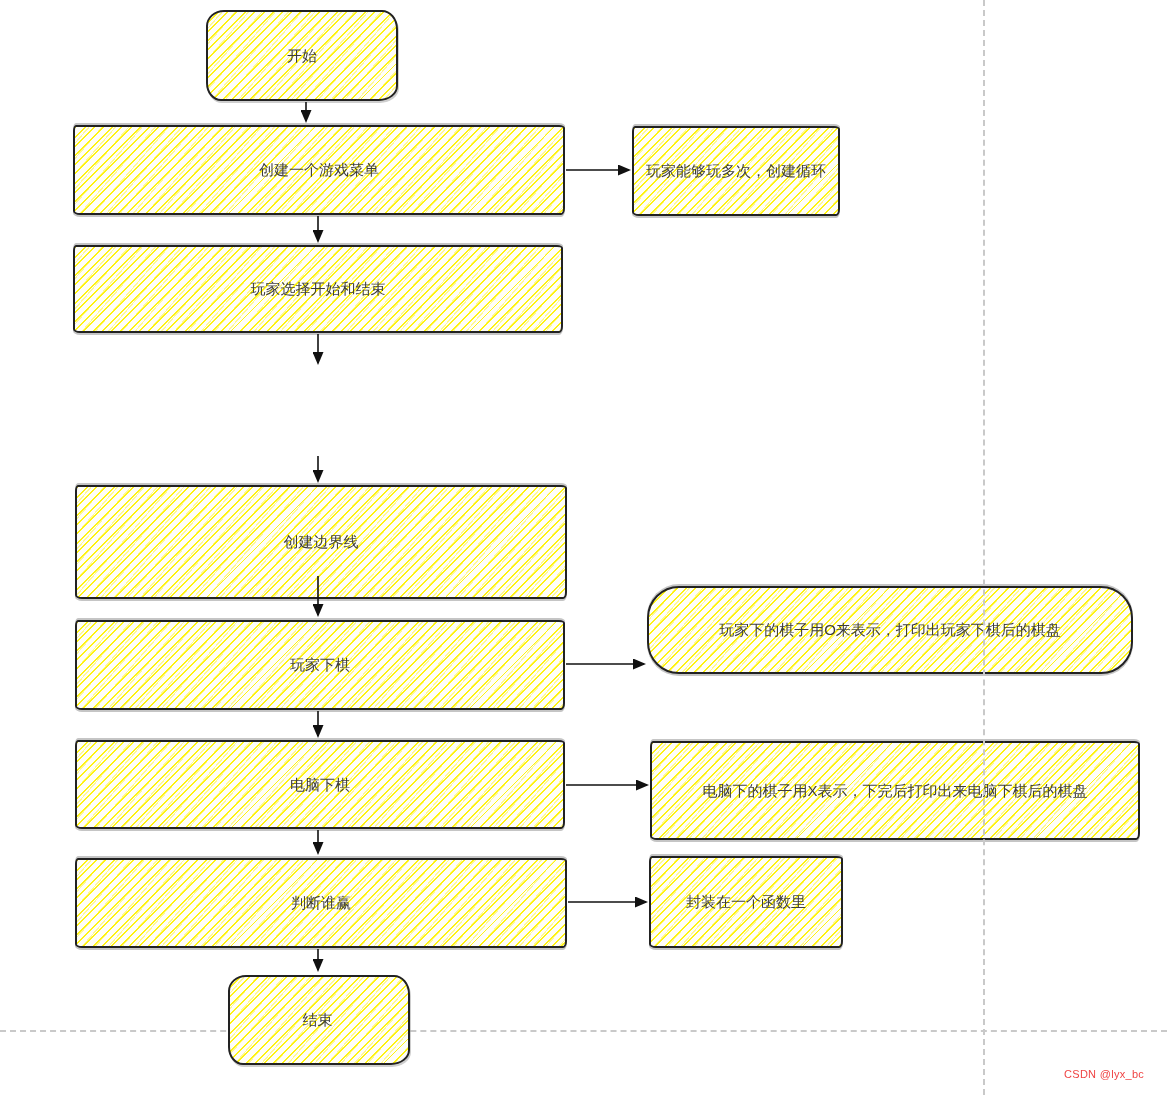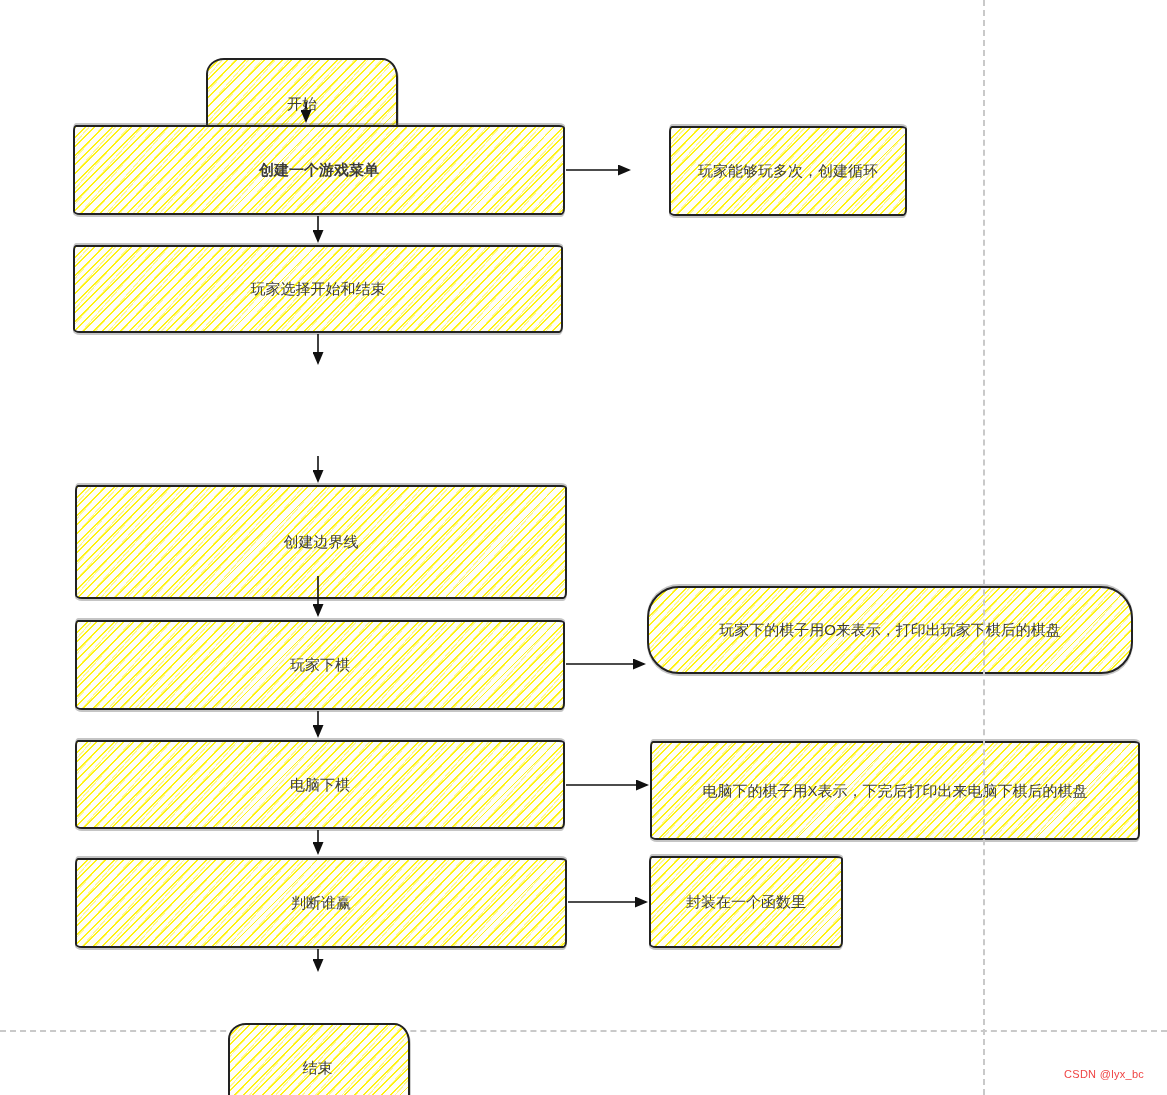--- a/index.html
+++ b/index.html
@@ -50,21 +50,20 @@
       repeating-linear-gradient(131deg,
         rgba(255,242,0,0.40) 0px, rgba(255,242,0,0.40) 1.2px,
         rgba(255,255,255,0) 1.2px, rgba(255,255,255,0) 10px);
     border: 2px solid #222222;
     border-radius: 3px 6px 4px 7px / 6px 3px 7px 4px;
     box-shadow: 0 -2px 0 rgba(90,90,90,0.35), 0 2px 0 rgba(90,90,90,0.35);
   }
   .node.terminal {
     border-radius: 18px 16px 19px 15px / 16px 19px 15px 18px;
     box-shadow: 1px 2px 0 rgba(60,60,60,0.25);
-    margin-top: 48px;
   }
 
   .arrows {
     position: absolute;
     left: 0; top: 0;
     z-index: 2;
     pointer-events: none;
   }
 
   .watermark {
@@ -103,25 +102,25 @@
       <line x1="318" y1="830" x2="318" y2="853" marker-end="url(#ah)"></line>
       <line x1="568" y1="902" x2="646" y2="902" marker-end="url(#ah)"></line>
       <line x1="318" y1="949" x2="318" y2="970" marker-end="url(#ah)"></line>
     </g>
   </svg>
 
   <div class="node terminal" style="left:206px; top:10px; width:192px; height:91px;">
     <span>开始</span>
   </div>
 
-  <div class="node" style="left:73px; top:125px; width:492px; height:90px;font-weight:bold;">
+  <div class="node" style="left:73px; top:125px; width:492px; height:90px;">
     <span>创建一个游戏菜单</span>
   </div>
 
-  <div class="node" style="left:669px; top:126px; width:238px; height:90px;">
+  <div class="node" style="left:632px; top:126px; width:208px; height:90px;">
     <span>玩家能够玩多次，创建循环</span>
   </div>
 
   <div class="node" style="left:73px; top:245px; width:490px; height:88px;">
     <span>玩家选择开始和结束</span>
   </div>
 
 
   <div class="node" style="left:75px; top:485px; width:492px; height:114px;">
     <span>创建边界线</span>

